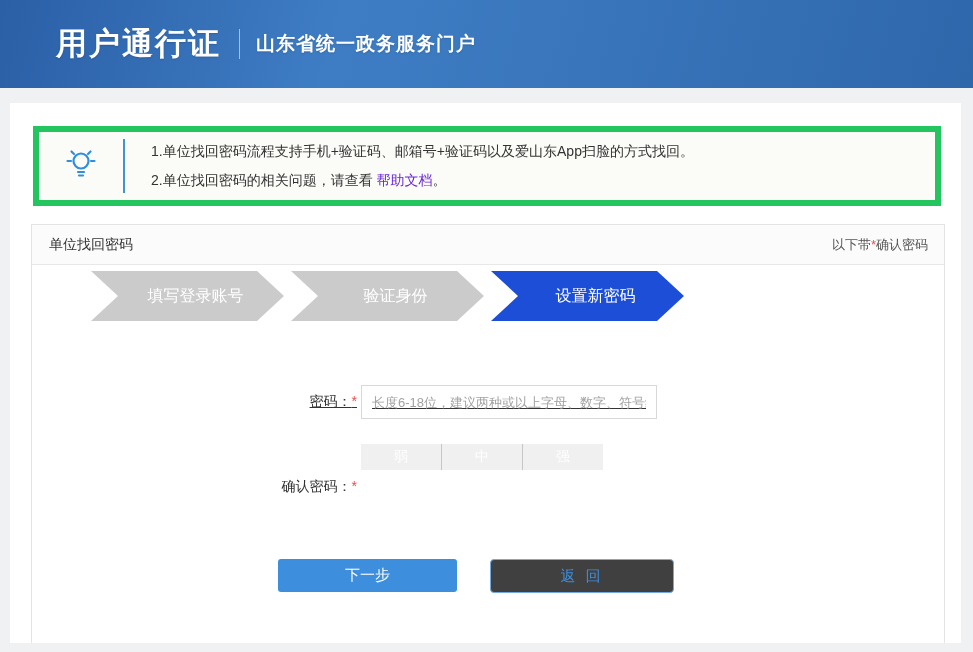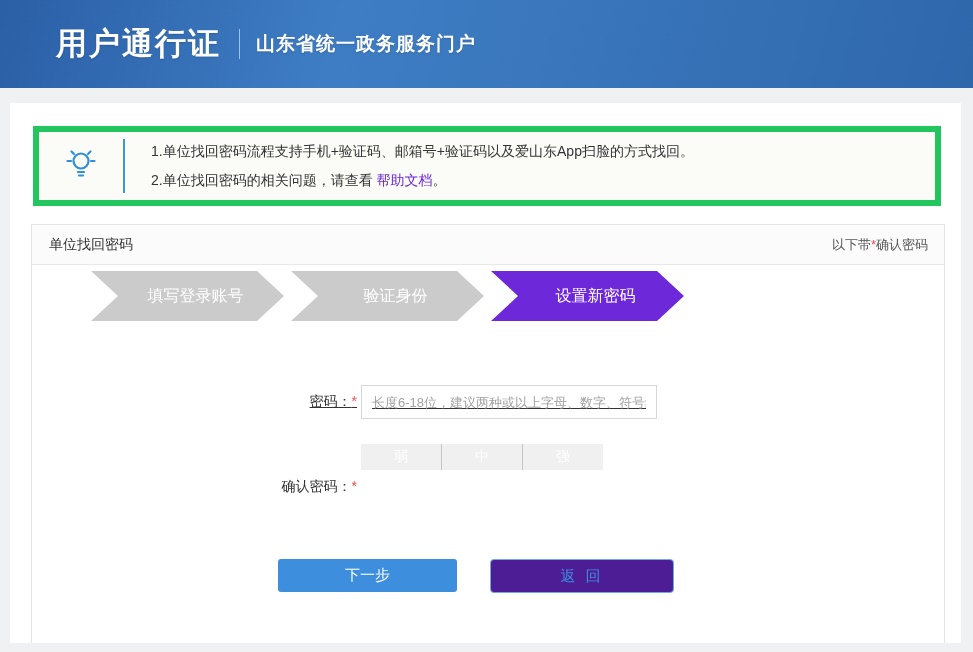--- a/index.html
+++ b/index.html
@@ -85,21 +85,21 @@
   .step {
     width: 193px; height: 50px;
     margin-right: 7px;
     background: #cbcbcb;
     color: #fff;
     font-size: 16px;
     display: flex; align-items: center; justify-content: center;
     padding-left: 16px;
     clip-path: polygon(0 0, calc(100% - 27px) 0, 100% 50%, calc(100% - 27px) 100%, 0 100%, 27px 50%);
   }
-  .step.active { background: #6d28d9; }
+  .step.active { background: #1d4ed8; }
   .step:last-child { margin-right: 0; }
 
   
   .form-row { display: flex; align-items: center; }
   .row-password { margin-top: 64px; text-decoration: underline; }
   .row-confirm  { margin-top: 8px; }
   .form-label {
     width: 325px; text-align: right; font-size: 14px; color: #333;
     flex: 0 0 325px; white-space: nowrap;
   }
@@ -135,21 +135,21 @@
     width: 179px; height: 33px;
     background: #3e8ede; color: #fff;
     border: none; border-radius: 3px;
     font-size: 15px;
     font-family: "Liberation Sans", "DejaVu Sans", sans-serif;
     cursor: pointer;
   }
   .btn-back {
     width: 184px; height: 34px;
     margin-left: 33px;
-    background: #4c1d95; color: #3e8ede;
+    background: #404040; color: #3e8ede;
     border: 1px solid #74a9e2; border-radius: 4px;
     font-size: 15px; letter-spacing: 3px;
     font-family: "Liberation Sans", "DejaVu Sans", sans-serif;
     cursor: pointer;
   }
 </style>
 </head>
 <body>
 
 <header class="top-header">

